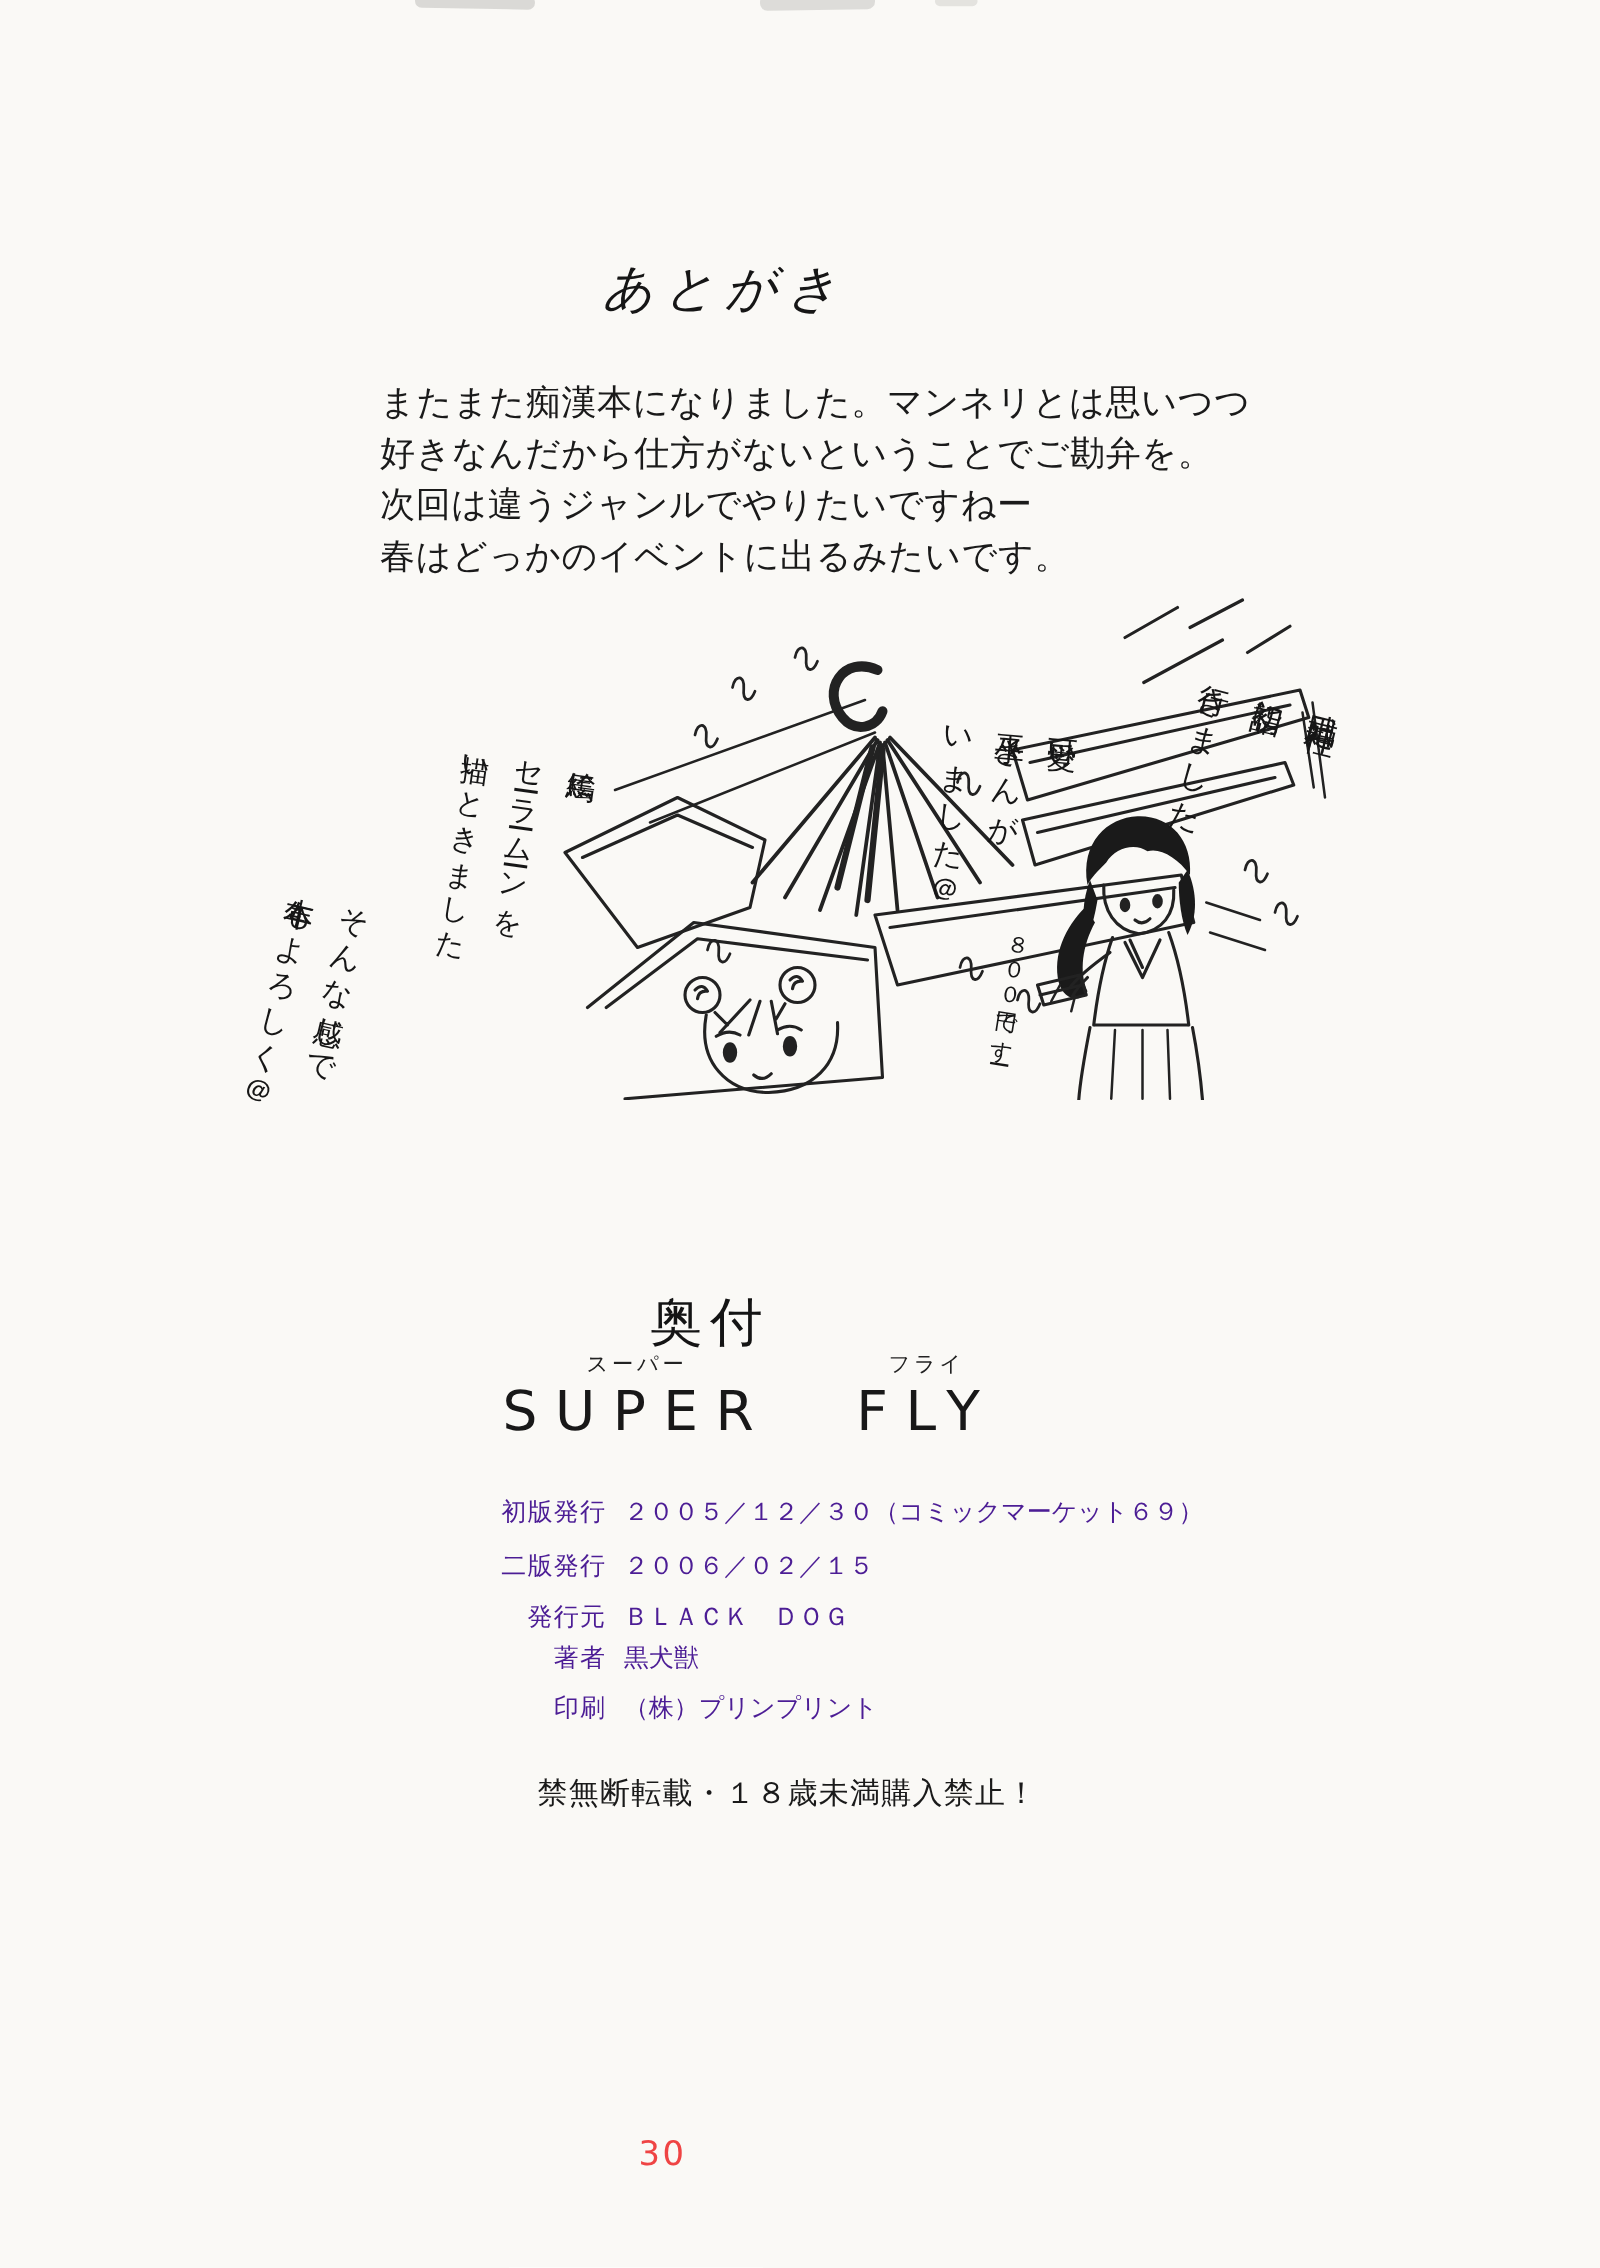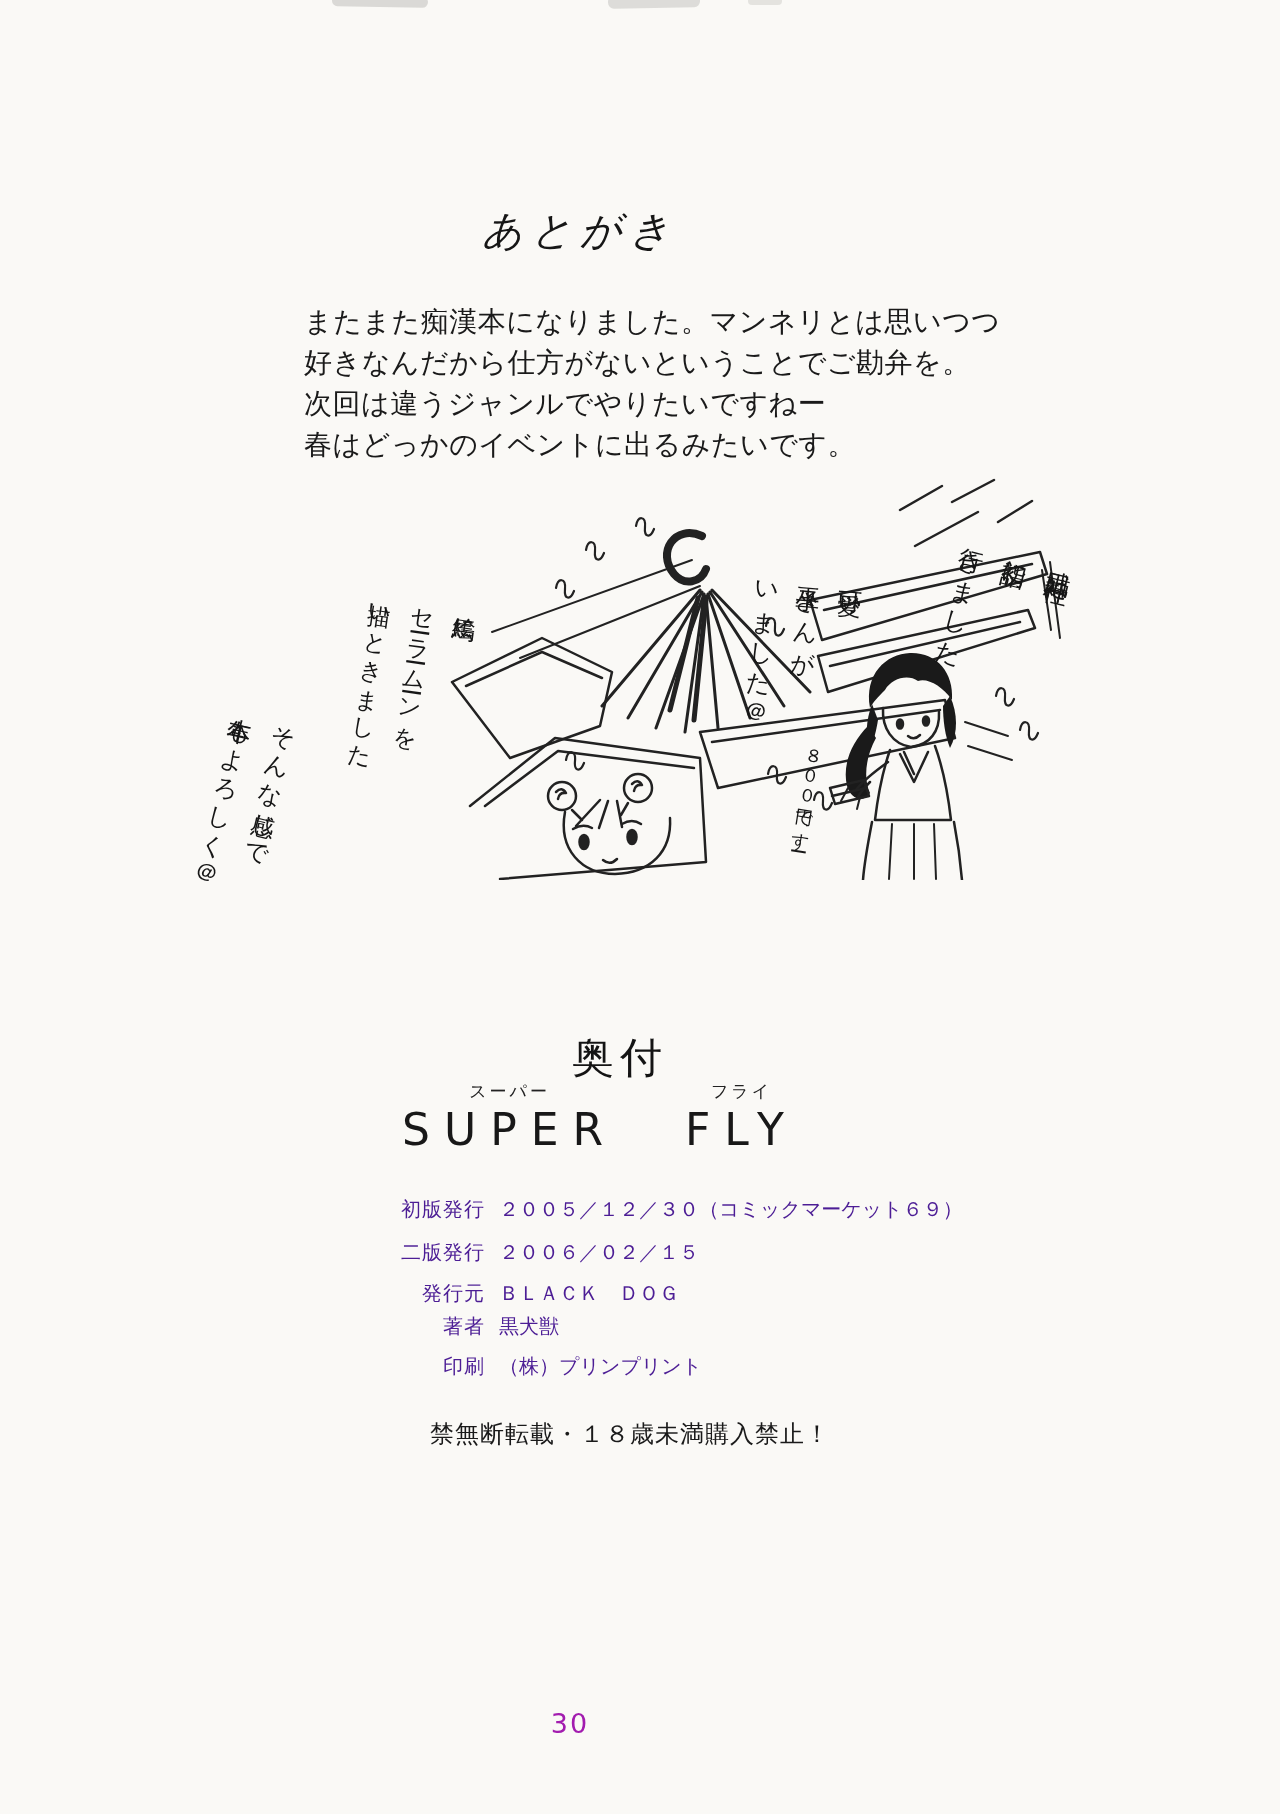--- a/index.html
+++ b/index.html
@@ -44,21 +44,21 @@
   .note-miko{right:418px;top:568px;font-size:24px;letter-spacing:3px;transform:rotate(5deg);}
   .note-miko .col{margin-left:10px;}
   .note-price{left:796px;top:736px;font-size:18px;letter-spacing:2px;transform:rotate(9deg);}
   .note-ema{left:344px;top:592px;font-size:23px;letter-spacing:2px;transform:rotate(8deg);}
   .note-ema .col{margin-left:12px;}
   .note-greeting{left:198px;top:702px;font-size:24px;letter-spacing:2px;transform:rotate(13deg);}
   .note-greeting .col{margin-left:12px;}
 
   .colophon-title{
     position:absolute;left:520px;top:1030px;width:200px;
-    text-align:center;font-size:42px;letter-spacing:6px;color:#141414;
+    font-size:42px;letter-spacing:6px;color:#141414;
   }
   .book-title{
     position:absolute;left:402px;top:1080px;
     display:flex;align-items:flex-end;gap:68px;
   }
   .word-block{display:flex;flex-direction:column;align-items:center;}
   .word-block .furigana{font-size:17px;letter-spacing:3px;margin-bottom:1px;color:#222;}
   .word-block .word{font-size:44px;letter-spacing:14px;color:#181818;}
 
   .colophon-rows{position:absolute;left:375px;top:1196px;font-size:20px;color:#4c1d95;}
@@ -68,22 +68,22 @@
   .c-row.r4{margin-top:7px;}
   .c-row.r5{margin-top:14px;}
   .c-label{display:inline-block;width:110px;text-align:right;letter-spacing:1px;}
   .c-value{margin-left:14px;letter-spacing:0px;white-space:nowrap;}
 
   .notice{
     position:absolute;left:430px;top:1418px;
     font-size:24px;letter-spacing:1px;color:#1a1a1a;white-space:nowrap;
   }
   .page-number{
-    position:absolute;left:540px;top:1708px;width:60px;text-align:center;
-    font-size:27px;letter-spacing:2px;color:#a21caf;
+    position:absolute;left:500px;top:1708px;width:60px;text-align:center;
+    font-size:27px;letter-spacing:2px;color:#ef4444;
   }
 </style>
 </head>
 <body>
 
 <div class="page">
 
   <div class="smudge s1"></div>
   <div class="smudge s2"></div>
   <div class="smudge s3"></div>

